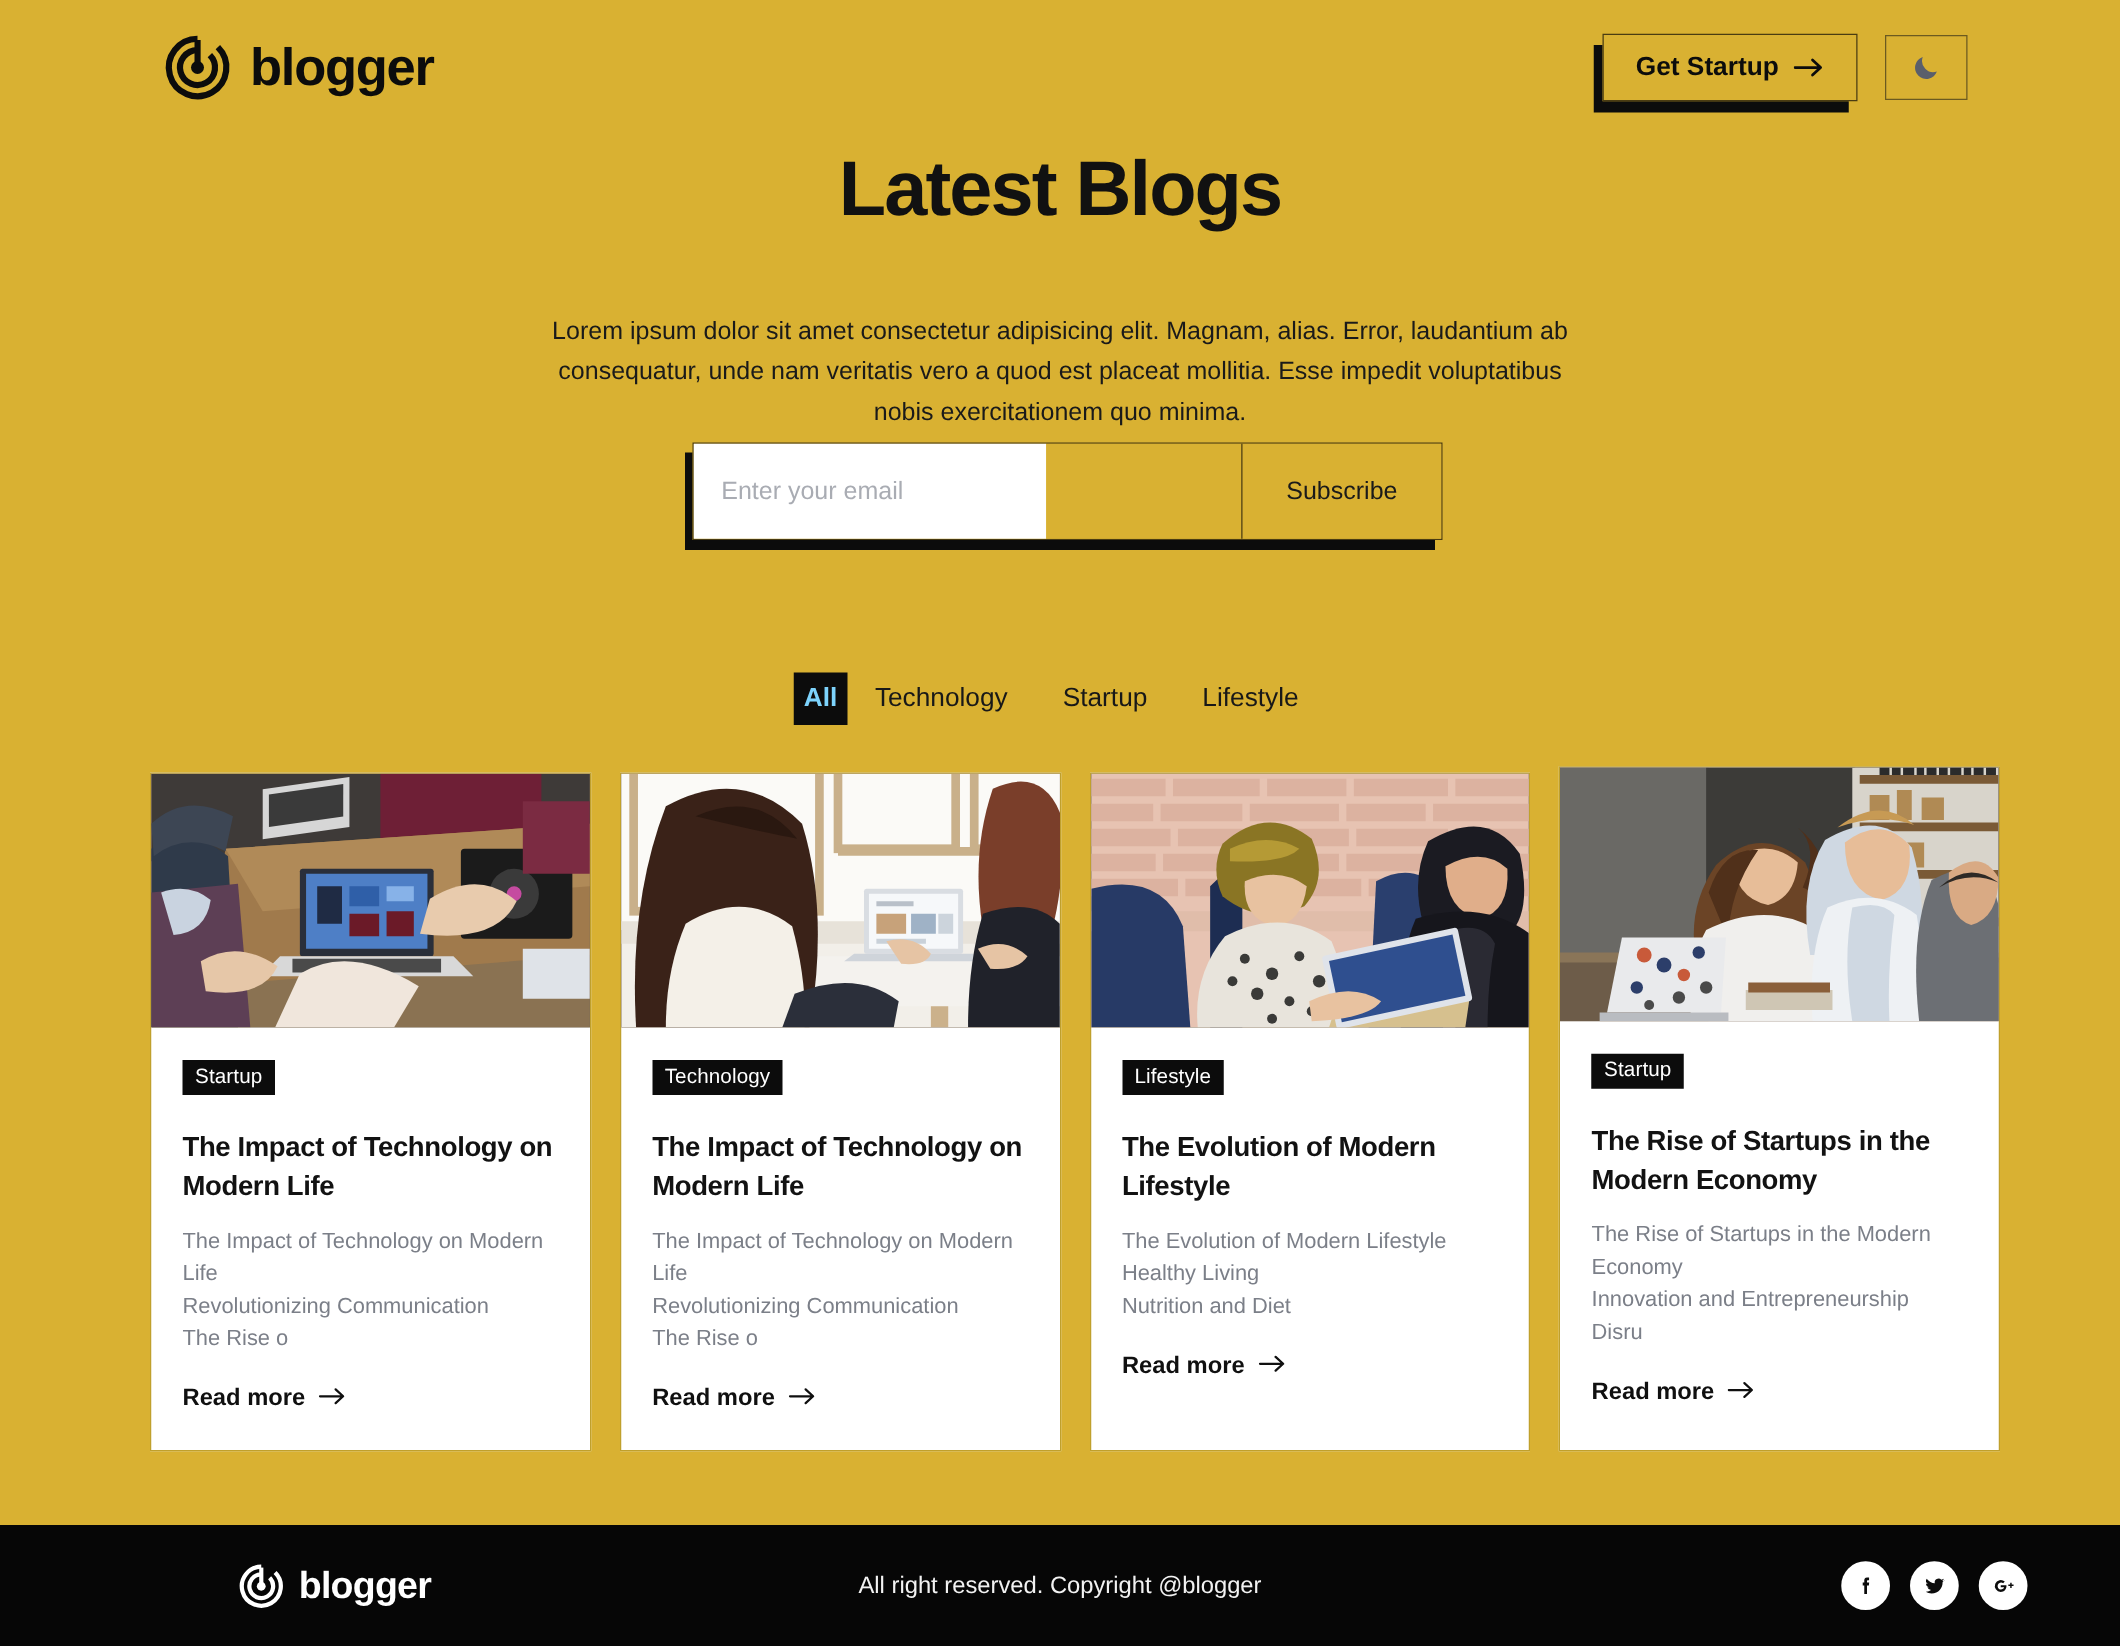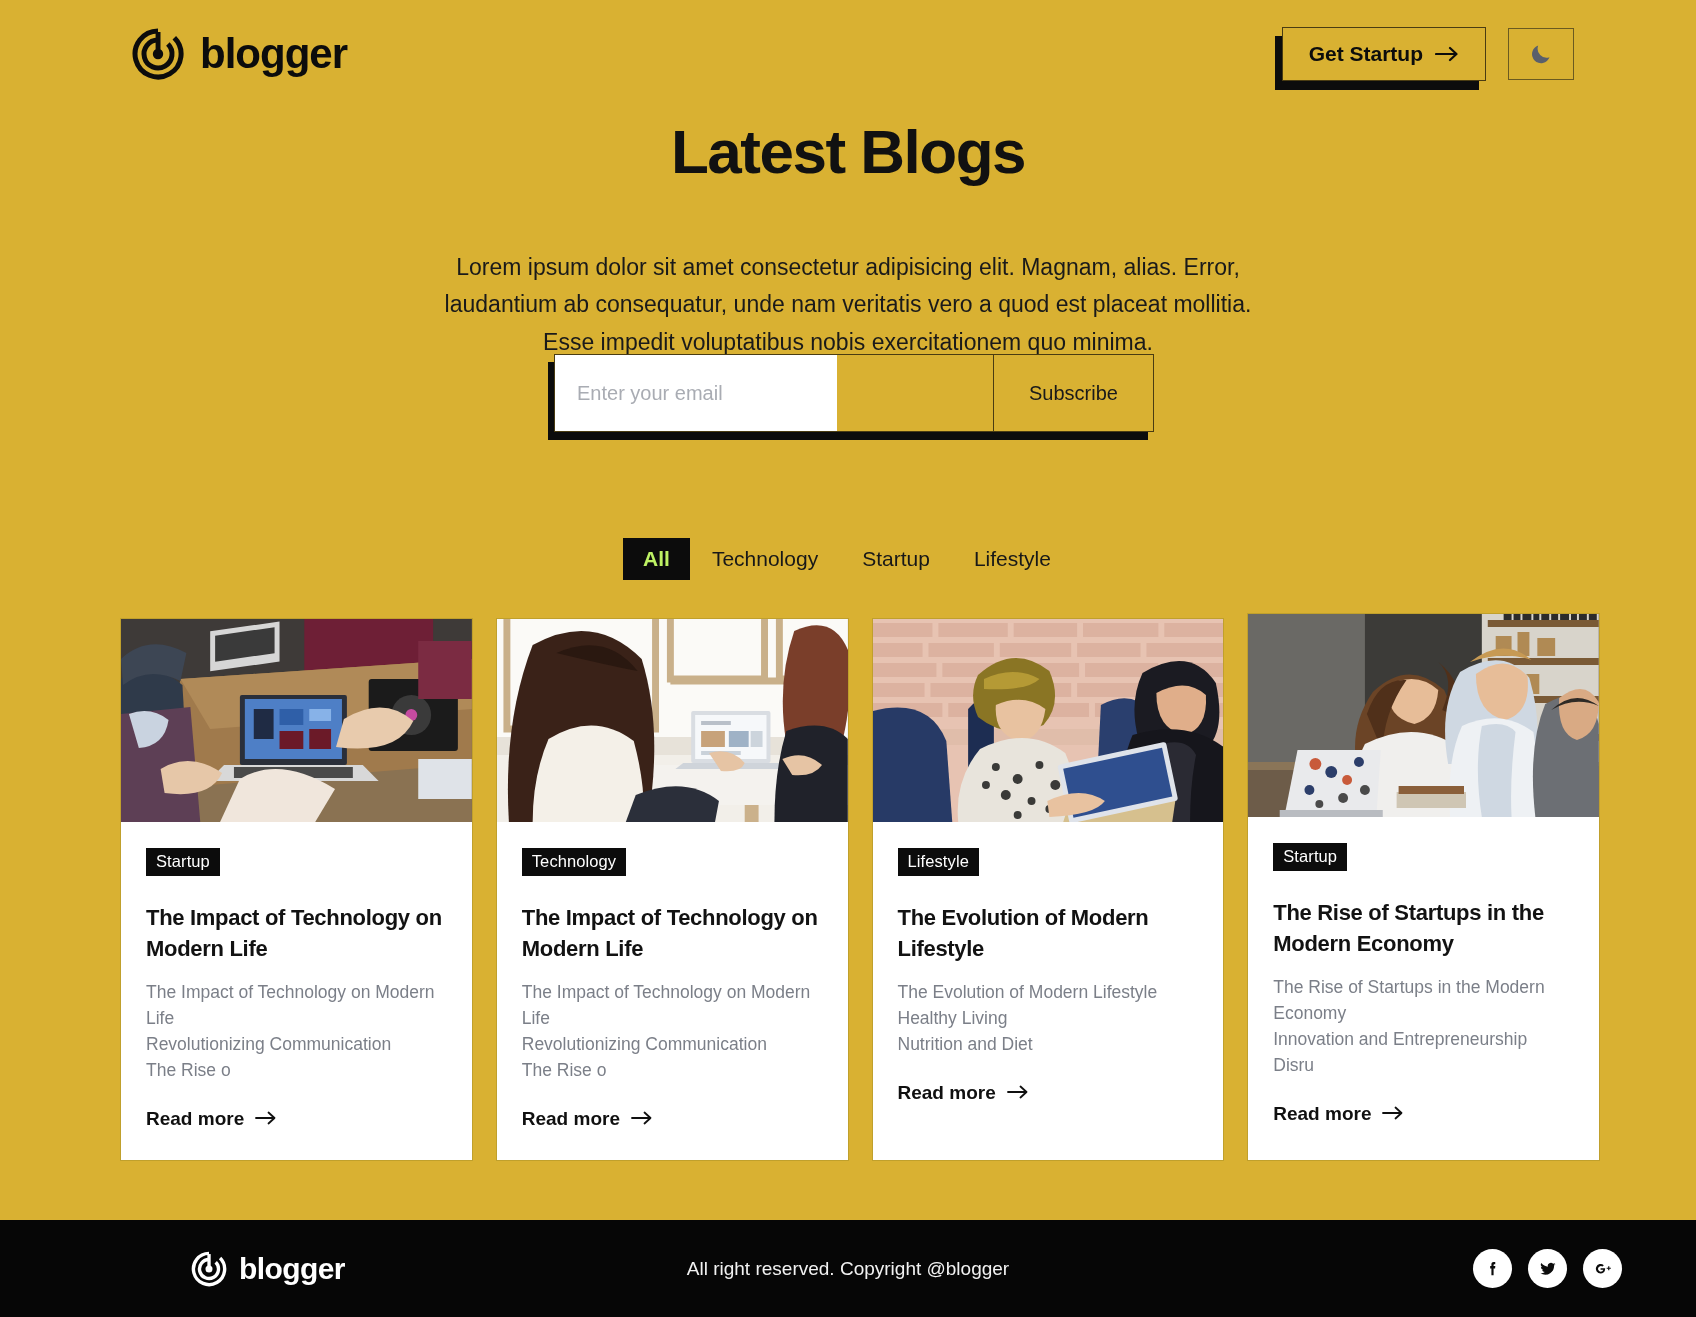--- a/index.html
+++ b/index.html
@@ -95,21 +95,21 @@
   .hero-title {
     font-size: 62px;
     font-weight: 700;
     letter-spacing: -1.5px;
     color: #111;
     margin-top: 8px;
   }
   .hero-sub {
     width: 820px;
     margin: 62px auto 0;
-    font-size: 23px;
+    font-size: 20px;
     line-height: 1.62;
     color: #1a1a1a;
   }
 
   
   .subscribe-wrap {
     position: absolute;
     top: 354px;
     left: 554px;
     width: 608px;
@@ -167,23 +167,23 @@
     font-size: 21px;
     color: #181818;
     padding: 9px 22px;
     cursor: pointer;
     background: transparent;
     border: none;
     font-family: "Liberation Sans", sans-serif;
   }
   .filter.active {
     background: #0c0c0c;
-    color: #bef264;
+    color: #7dd3fc;
     font-weight: 600;
-    padding: 9px 20px;
+    padding: 9px 8px;
   }
 
   
   .cards {
     position: absolute;
     top: 618px;
     left: 120px;
     width: 1480px;
     display: flex;
     gap: 23px;

